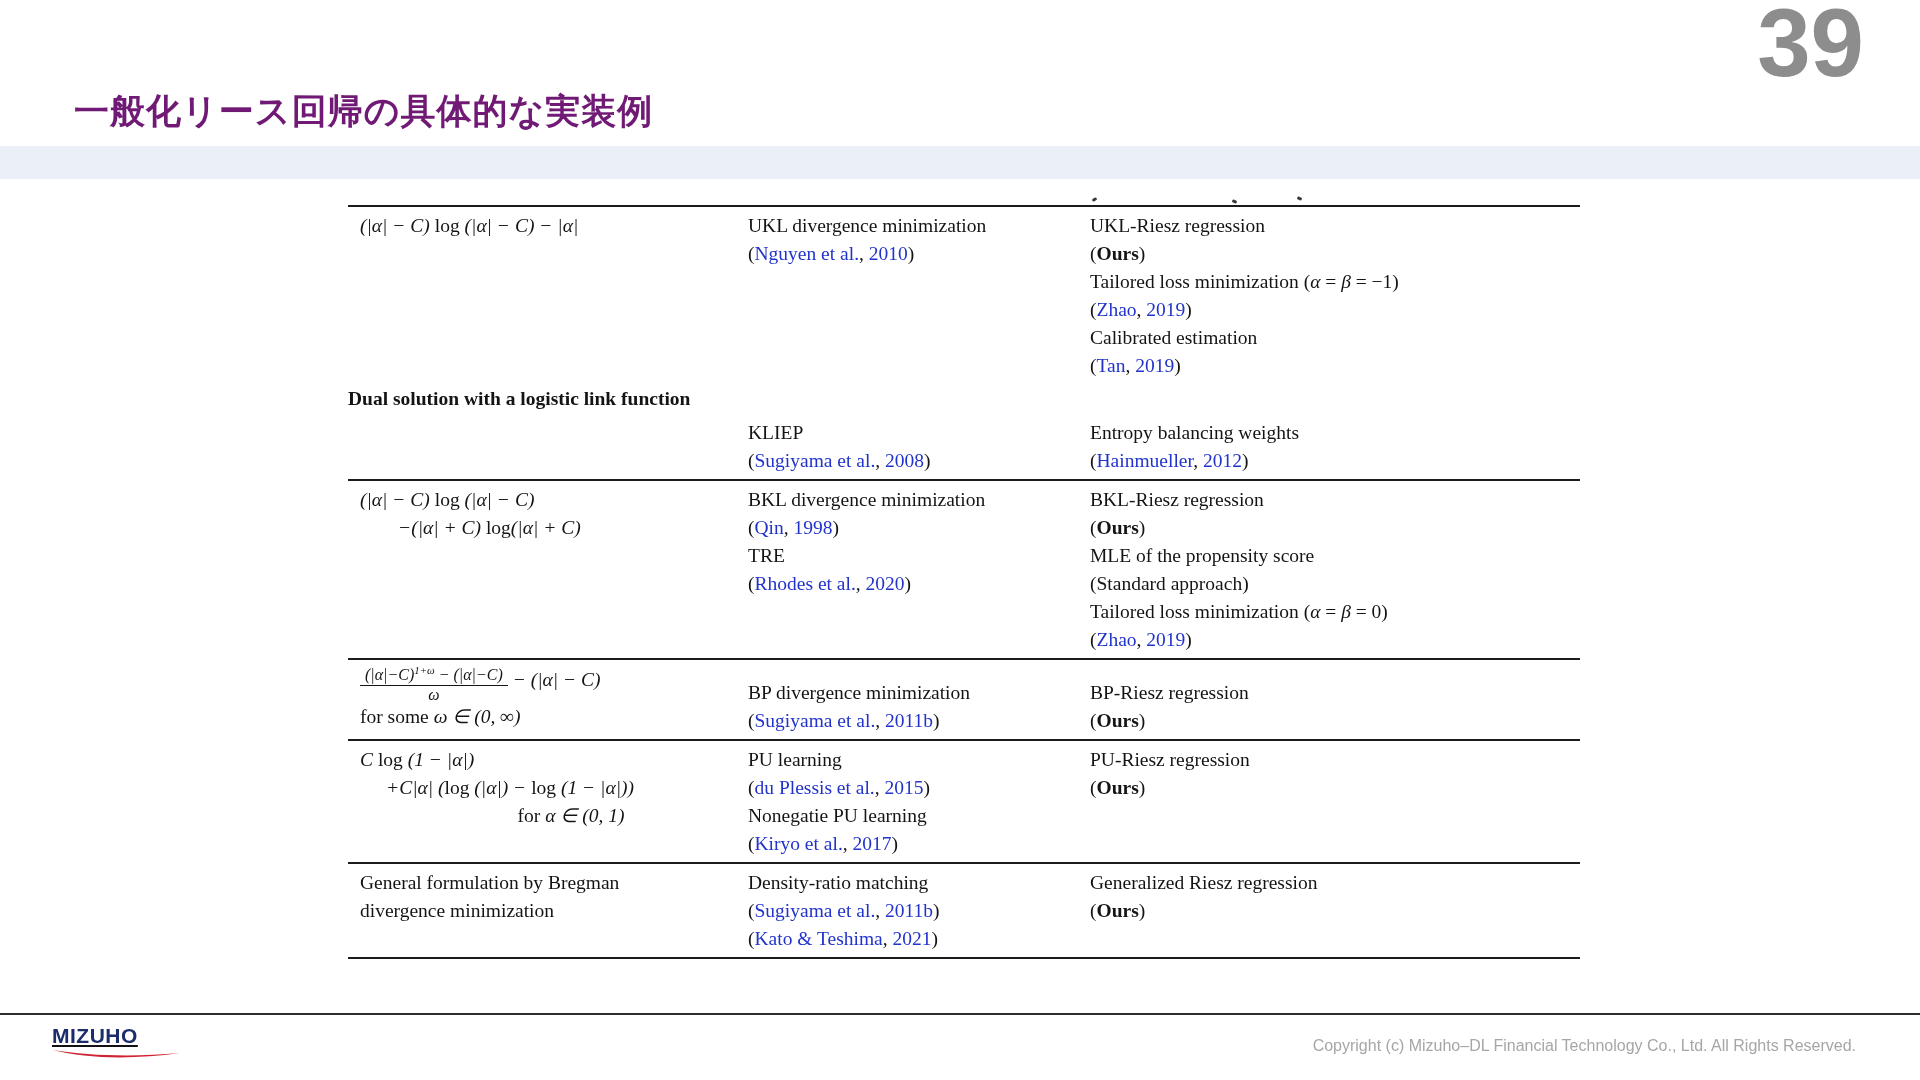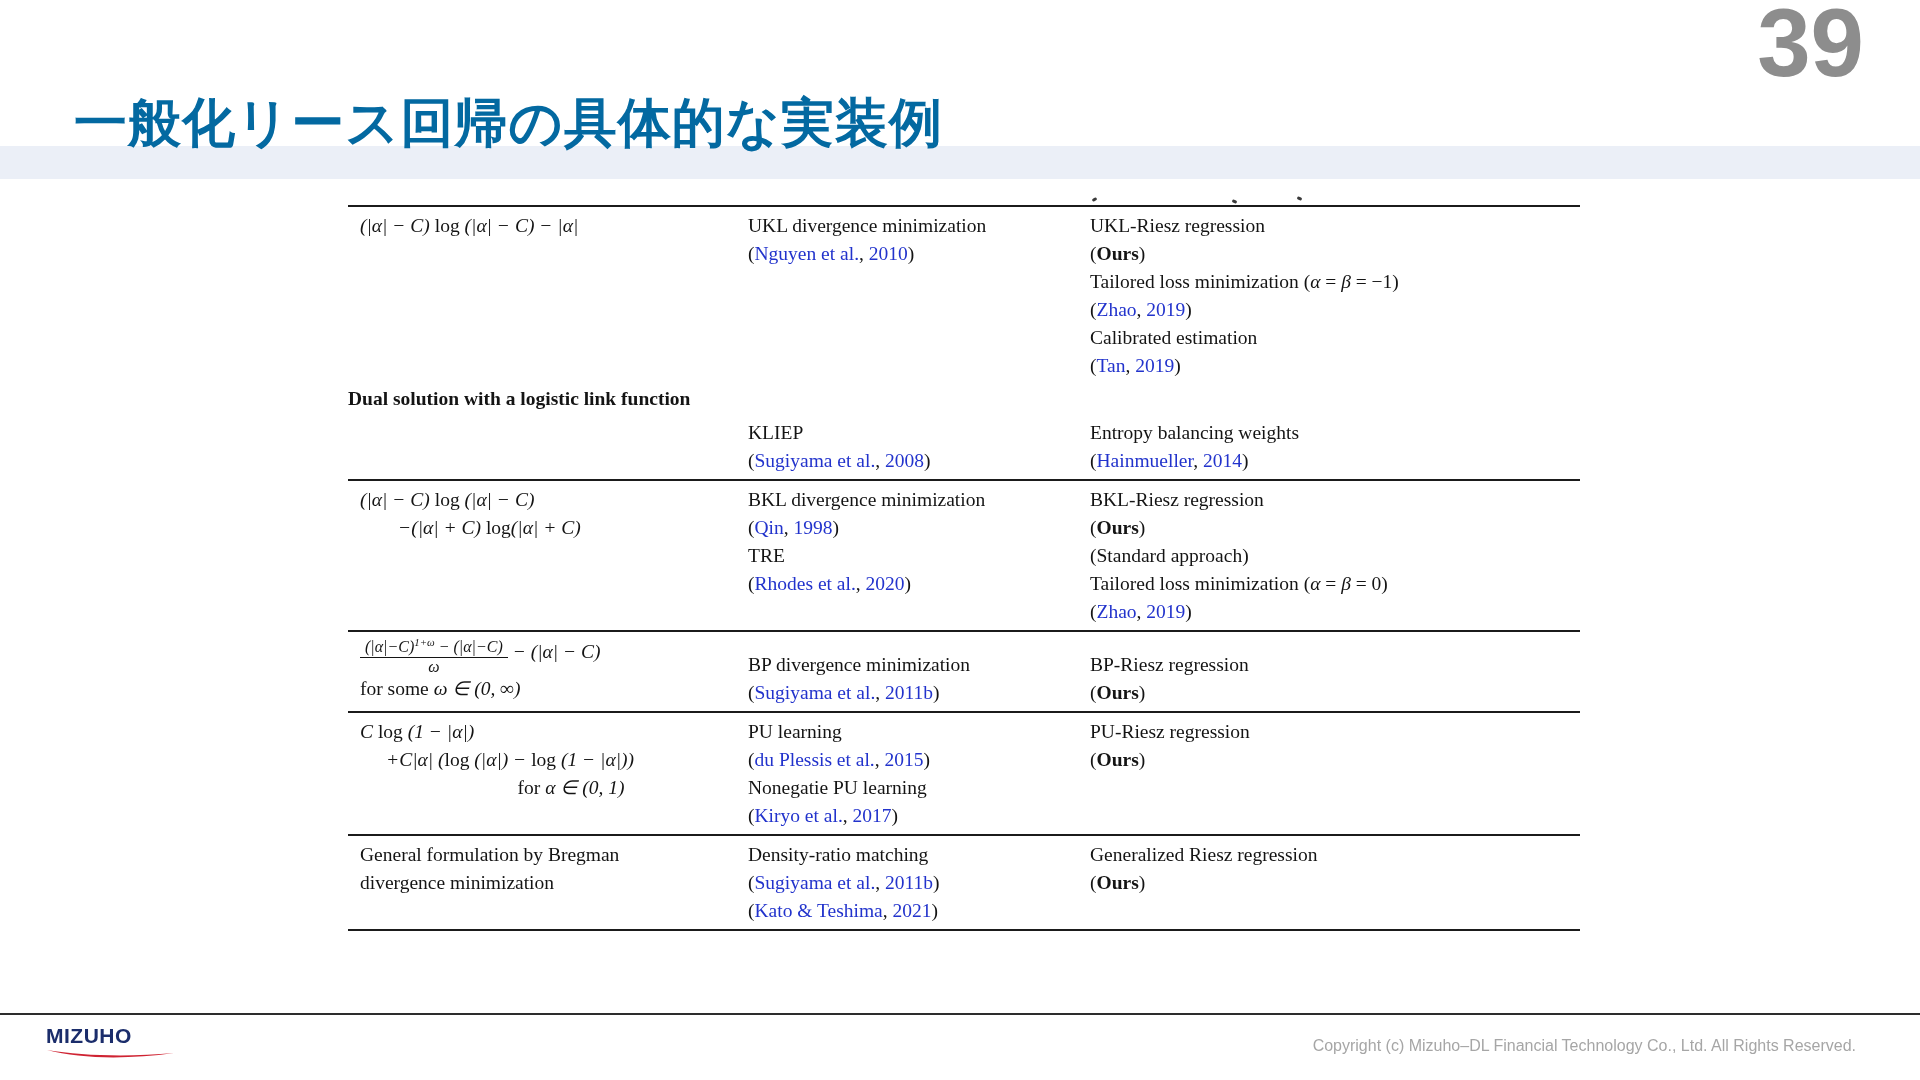--- a/index.html
+++ b/index.html
@@ -2,21 +2,21 @@
 <html><head>
 <meta charset="utf-8">
 <style>
   html,body{margin:0;padding:0;background:#fff;}
   #slide{position:relative;width:1920px;height:1080px;overflow:hidden;background:#fff;
          font-family:"Liberation Serif",serif;color:#111;}
 
   
   .band{position:absolute;left:0;top:146px;width:1920px;height:33px;background:#ebeff7;}
   .title{position:absolute;left:74px;top:88px;font-family:Liberation Sans, sans-serif;
-         font-weight:bold;font-size:53px;letter-spacing:1px;color:#0369a1;white-space:nowrap;}
+         font-weight:bold;font-size:35px;letter-spacing:1px;color:#701a75;white-space:nowrap;}
   .pagenum{position:absolute;right:56px;top:-12px;font-family:"Liberation Sans",sans-serif;
          font-weight:bold;font-size:96px;color:#8d8d8d;}
 
   
   #table-root{position:absolute;left:348px;top:205px;width:1232px;font-size:19.5px;color:#141414;}
   .rule{border-top:2px solid #1b1b1b;height:0;}
   .row{display:grid;grid-template-columns:400px 342px 490px;padding:5px 0 4px;}
   .cell{}
   .c0{padding-left:12px;}
   .line{line-height:28px;min-height:28px;white-space:nowrap;}
@@ -28,21 +28,21 @@
   .frac{display:inline-block;text-align:center;vertical-align:-14px;font-size:0.82em;line-height:1.1;}
   .frac .num{display:block;padding:0 5px 1px;text-align:right;}
   .frac .den{display:block;border-top:1.4px solid #141414;padding-top:0;}
   .frac sup{font-size:0.68em;}
 
   
   .artifact{position:absolute;background:#3a3a3a;width:5px;height:3px;border-radius:2px;}
 
   
   .footer-line{position:absolute;left:0;top:1013px;width:1920px;border-top:2px solid #2d2d2d;}
-  .logo{position:absolute;left:46px;top:1026px;}
+  .logo{position:absolute;left:52px;top:1026px;text-decoration:underline;}
   .logo-text{font-family:"Liberation Sans",sans-serif;font-weight:bold;font-size:21px;
              letter-spacing:0.5px;color:#1b2d6b;line-height:20px;}
   .copyright{position:absolute;right:64px;top:1037px;font-family:"Liberation Sans",sans-serif;
              font-size:16px;color:#a6a6a6;}
 </style>
 </head>
 <body>
 
 <div id="slide">
 
@@ -75,38 +75,39 @@
       </div>
       <div class="banner">Dual solution with a logistic link function</div>
       <div class="row">
         <div class="cell c0"></div>
         <div class="cell c1">
           <div class="line"><span class="s-p">KLIEP</span></div>
           <div class="line"><span class="s-p">(</span><span class="s-l">Sugiyama et al.</span><span class="s-p">, </span><span class="s-l">2008</span><span class="s-p">)</span></div>
         </div>
         <div class="cell c2">
           <div class="line"><span class="s-p">Entropy balancing weights</span></div>
-          <div class="line"><span class="s-p">(</span><span class="s-l">Hainmueller</span><span class="s-p">, </span><span class="s-l">2014</span><span class="s-p">)</span></div>
+          <div class="line"><span class="s-p">(</span><span class="s-l">Hainmueller</span><span class="s-p">, </span><span class="s-l">2012</span><span class="s-p">)</span></div>
         </div>
       </div>
       <div class="rule"></div>
       <div class="row">
         <div class="cell c0">
           <div class="line"><span class="s-i">(|α| − C) </span><span class="s-p">log</span><span class="s-i"> (|α| − C)</span></div>
           <div class="line" style="margin-left: 38px;"><span class="s-i">−(|α| + C) </span><span class="s-p">log</span><span class="s-i">(|α| + C)</span></div>
         </div>
         <div class="cell c1">
           <div class="line"><span class="s-p">BKL divergence minimization</span></div>
           <div class="line"><span class="s-p">(</span><span class="s-l">Qin</span><span class="s-p">, </span><span class="s-l">1998</span><span class="s-p">)</span></div>
           <div class="line"><span class="s-p">TRE</span></div>
           <div class="line"><span class="s-p">(</span><span class="s-l">Rhodes et al.</span><span class="s-p">, </span><span class="s-l">2020</span><span class="s-p">)</span></div>
         </div>
         <div class="cell c2">
           <div class="line"><span class="s-p">BKL-Riesz regression</span></div>
           <div class="line"><span class="s-p">(</span><span class="s-b">Ours</span><span class="s-p">)</span></div>
+          <div class="line"><span class="s-p">MLE of the propensity score</span></div>
           <div class="line"><span class="s-p">(Standard approach)</span></div>
           <div class="line"><span class="s-p">Tailored loss minimization (</span><span class="s-i">α</span><span class="s-p"> = </span><span class="s-i">β</span><span class="s-p"> = 0)</span></div>
           <div class="line"><span class="s-p">(</span><span class="s-l">Zhao</span><span class="s-p">, </span><span class="s-l">2019</span><span class="s-p">)</span></div>
         </div>
       </div>
       <div class="rule"></div>
       <div class="row">
         <div class="cell c0">
           <div class="line"><span class="frac"><span class="num"><span class="s-i">(|α|−C)</span><sup class="s-i">1+ω</sup><span class="s-i"> − (|α|−C)</span></span><span class="den s-i">ω</span></span><span class="s-i"> − (|α| − C)</span></div>
           <div class="line"><span class="s-p">for some </span><span class="s-i">ω ∈ (0, ∞)</span></div>

